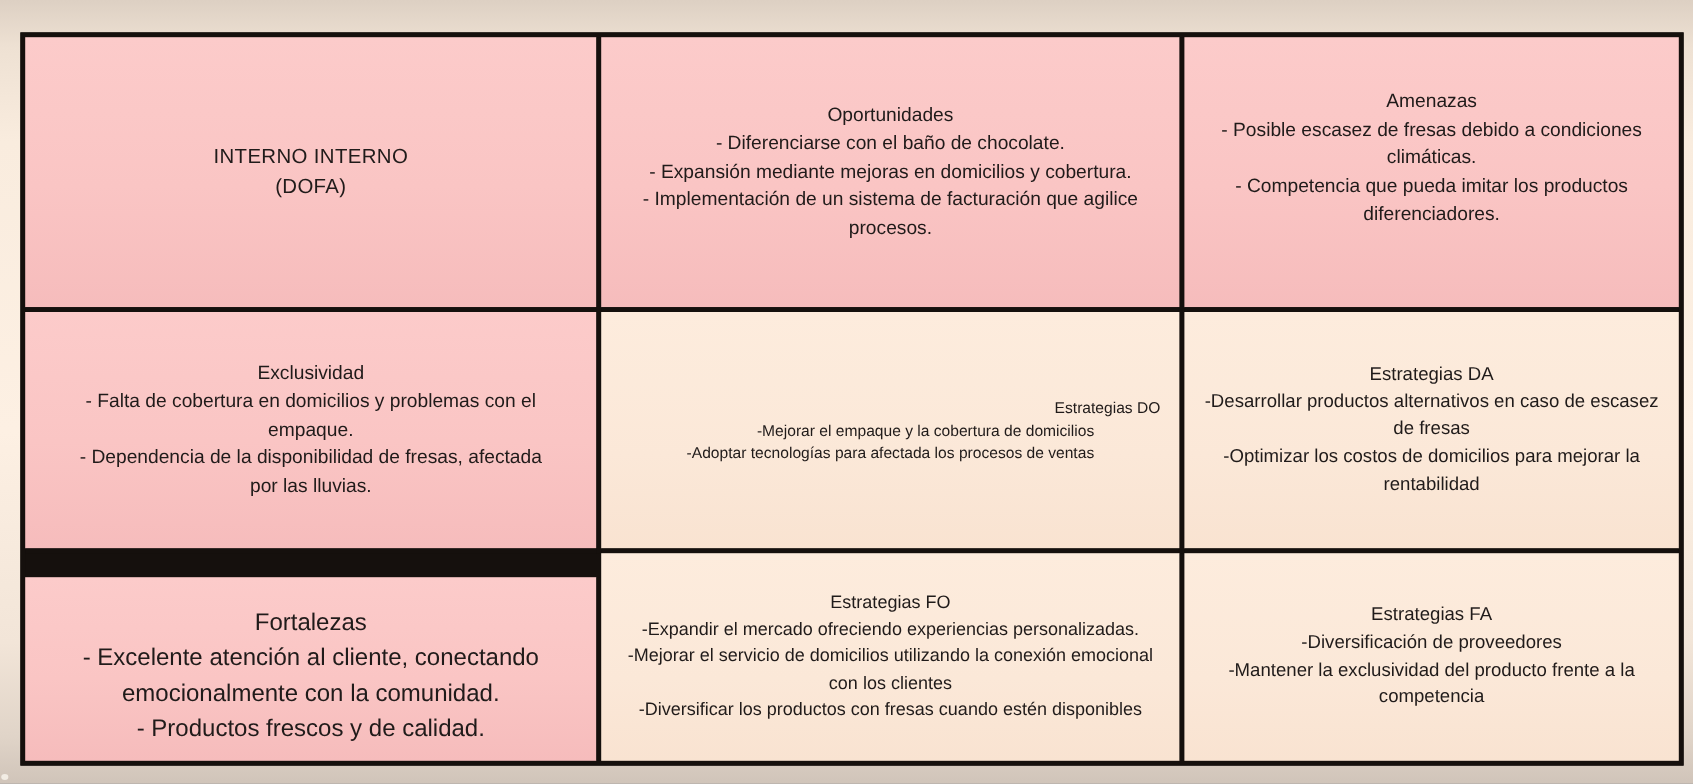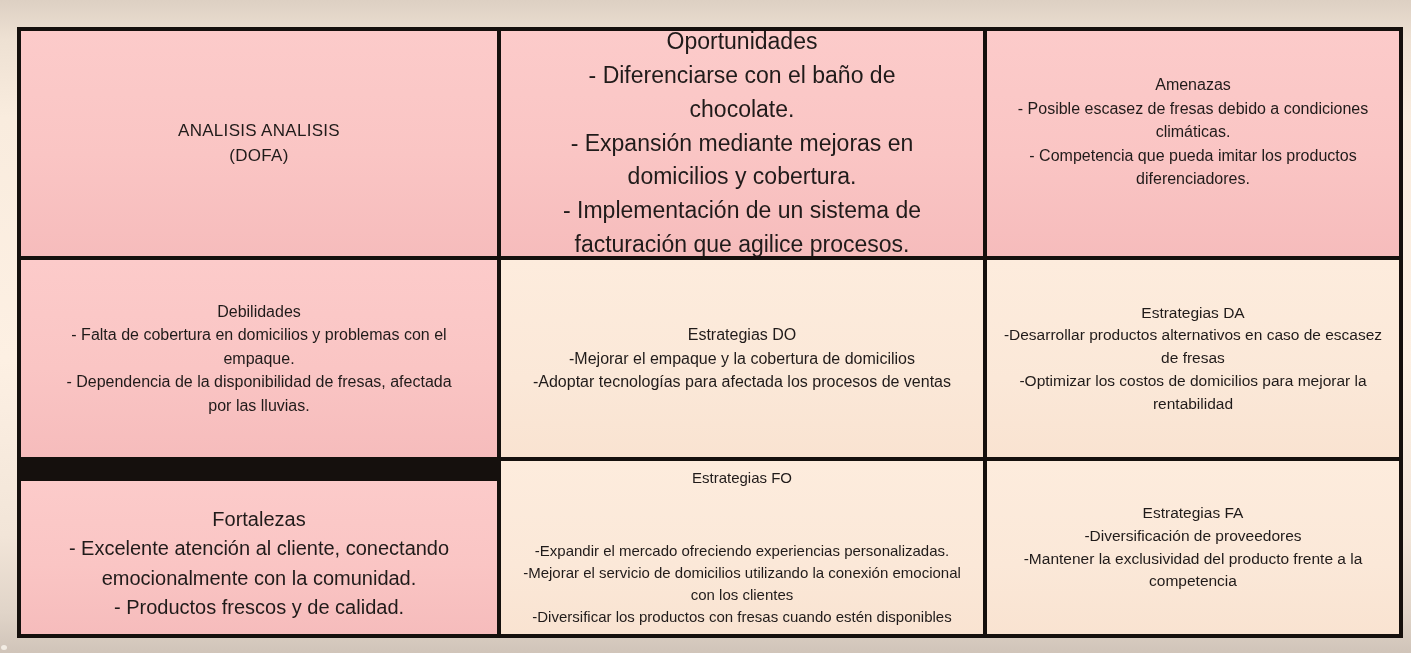--- a/index.html
+++ b/index.html
@@ -33,45 +33,45 @@
     border-bottom: 4px solid #15100d;
     overflow: hidden;
   }
   .cell.col-last { border-right: none; }
   .cell.row-last { border-bottom: none; }
   .pink  { background: linear-gradient(180deg, #fccbca 0%, #fac5c4 55%, #f6bcbc 100%); }
   .cream { background: linear-gradient(180deg, #fdecdd 0%, #fbe8d8 60%, #f9e3d1 100%); }
   .cell-title, .cell-item { width: 100%; }
   
   .c-a1 { font-size: 17px; padding: 10px 30px; letter-spacing: 0.3px; }
-  .c-b1 { font-size: 23px; padding: 19px 32px; }
+  .c-b1 { font-size: 16px; padding: 19px 32px; }
   .c-c1 { font-size: 16px; padding: 6px 12px; justify-content: flex-start; padding-top: 42px; }
   .c-a2 { font-size: 16px; padding: 6px 36px; }
-  .c-b2 { font-size: 16px; padding: 6px 16px; }
+  .c-b2 { font-size: 13px; padding: 6px 16px; text-align: right; }
   .c-c2 { font-size: 15.5px; padding: 6px 14px; }
   .c-a3 { font-size: 20px; padding: 6px 40px; justify-content: flex-start; padding-top: 24px; margin-top: 20px; }
-  .c-b3 { font-size: 15px; padding: 6px 12px; justify-content: space-between; }
+  .c-b3 { font-size: 15px; padding: 6px 12px; }
   .c-c3 { font-size: 15.5px; padding: 4px 28px; }
   .cursor-dot {
     position: absolute;
     left: 1px; bottom: 3px;
     width: 6px; height: 5px;
     background: #f5efe8;
     border-radius: 50%;
     opacity: 0.9;
   }
 </style>
 </head>
 <body>
 
 <div class="dofa-table">
 
   <div class="cell pink c-a1">
     <div>
-        <div class="cell-title">ANALISIS ANALISIS</div>
+        <div class="cell-title">INTERNO INTERNO</div>
         <div class="cell-title">(DOFA)</div>
       </div>
   </div>
 
   <div class="cell pink c-b1">
     <div class="cell-title">Oportunidades</div>
     <div>
         <div class="cell-item">- Diferenciarse con el baño de chocolate.</div>
         <div class="cell-item">- Expansión mediante mejoras en domicilios y cobertura.</div>
         <div class="cell-item">- Implementación de un sistema de facturación que agilice procesos.</div>
@@ -80,21 +80,21 @@
 
   <div class="cell pink c-c1 col-last">
     <div class="cell-title">Amenazas</div>
     <div>
         <div class="cell-item">- Posible escasez de fresas debido a condiciones climáticas.</div>
         <div class="cell-item">- Competencia que pueda imitar los productos diferenciadores.</div>
       </div>
   </div>
 
   <div class="cell pink c-a2">
-    <div class="cell-title">Debilidades</div>
+    <div class="cell-title">Exclusividad</div>
     <div>
         <div class="cell-item">- Falta de cobertura en domicilios y problemas con el empaque.</div>
         <div class="cell-item">- Dependencia de la disponibilidad de fresas, afectada por las lluvias.</div>
       </div>
   </div>
 
   <div class="cell cream c-b2">
     <div class="cell-title">Estrategias DO</div>
     <div>
         <div class="cell-item">-Mejorar el empaque y la cobertura de domicilios</div>

